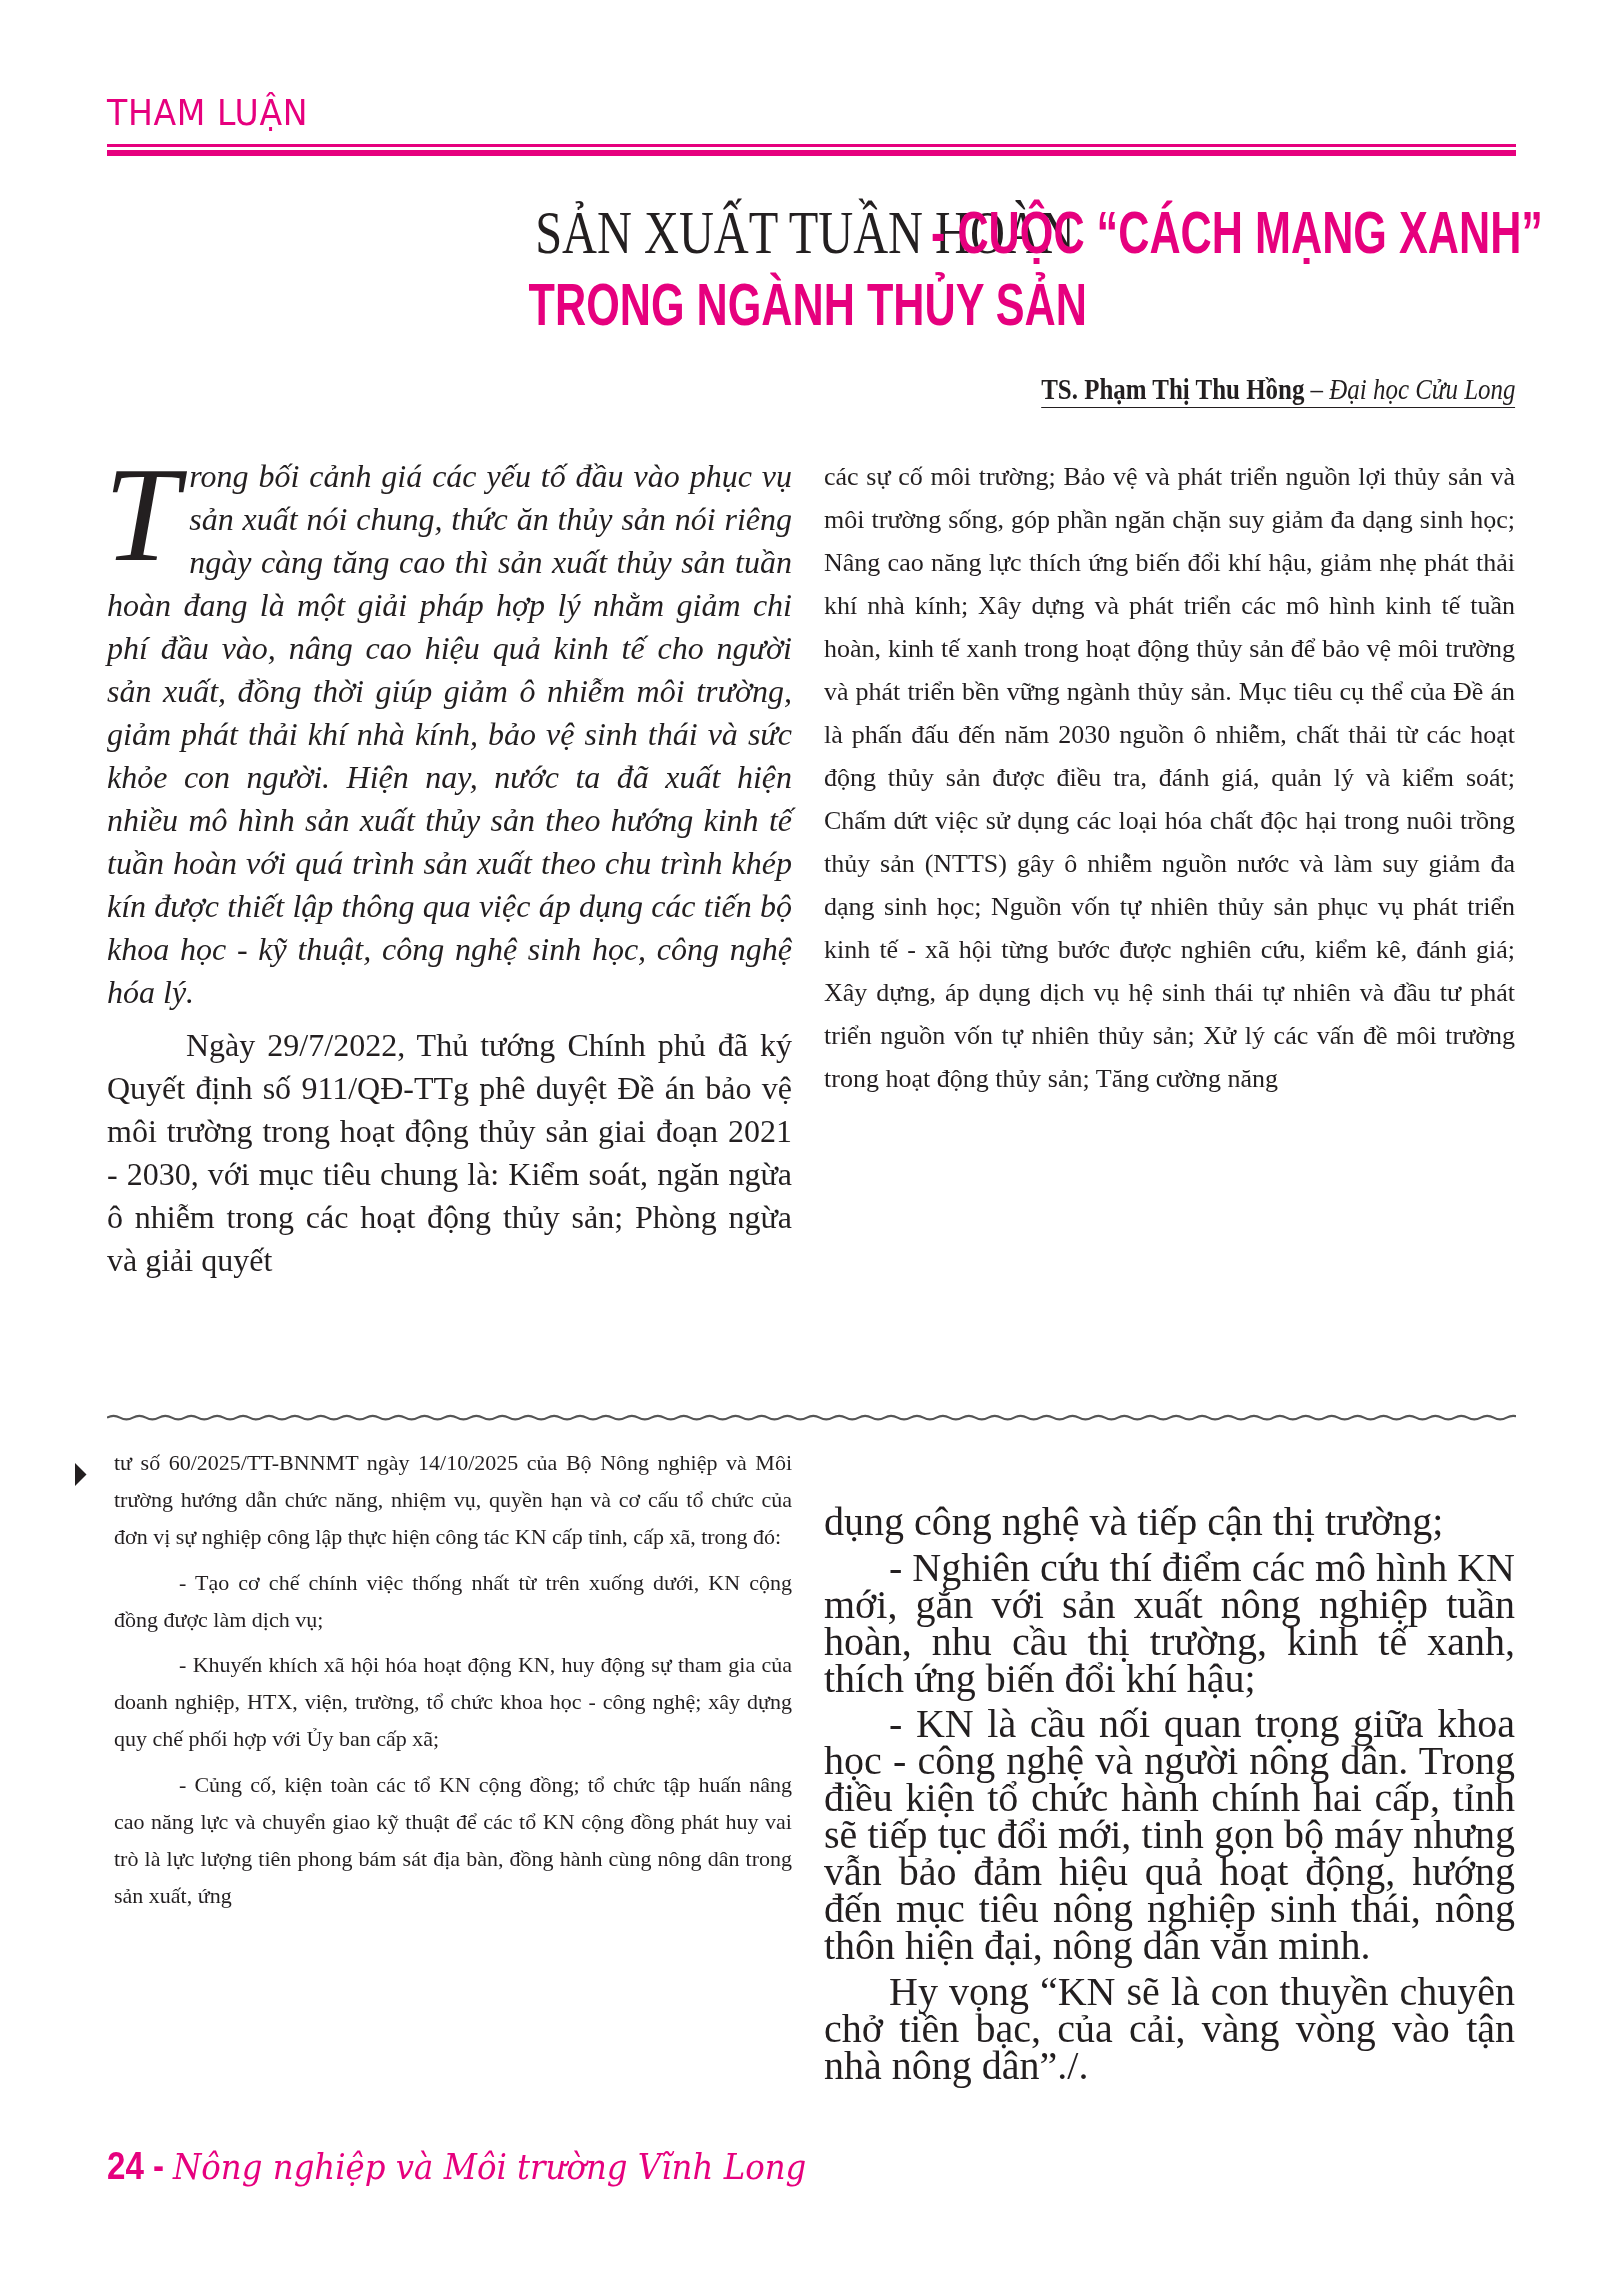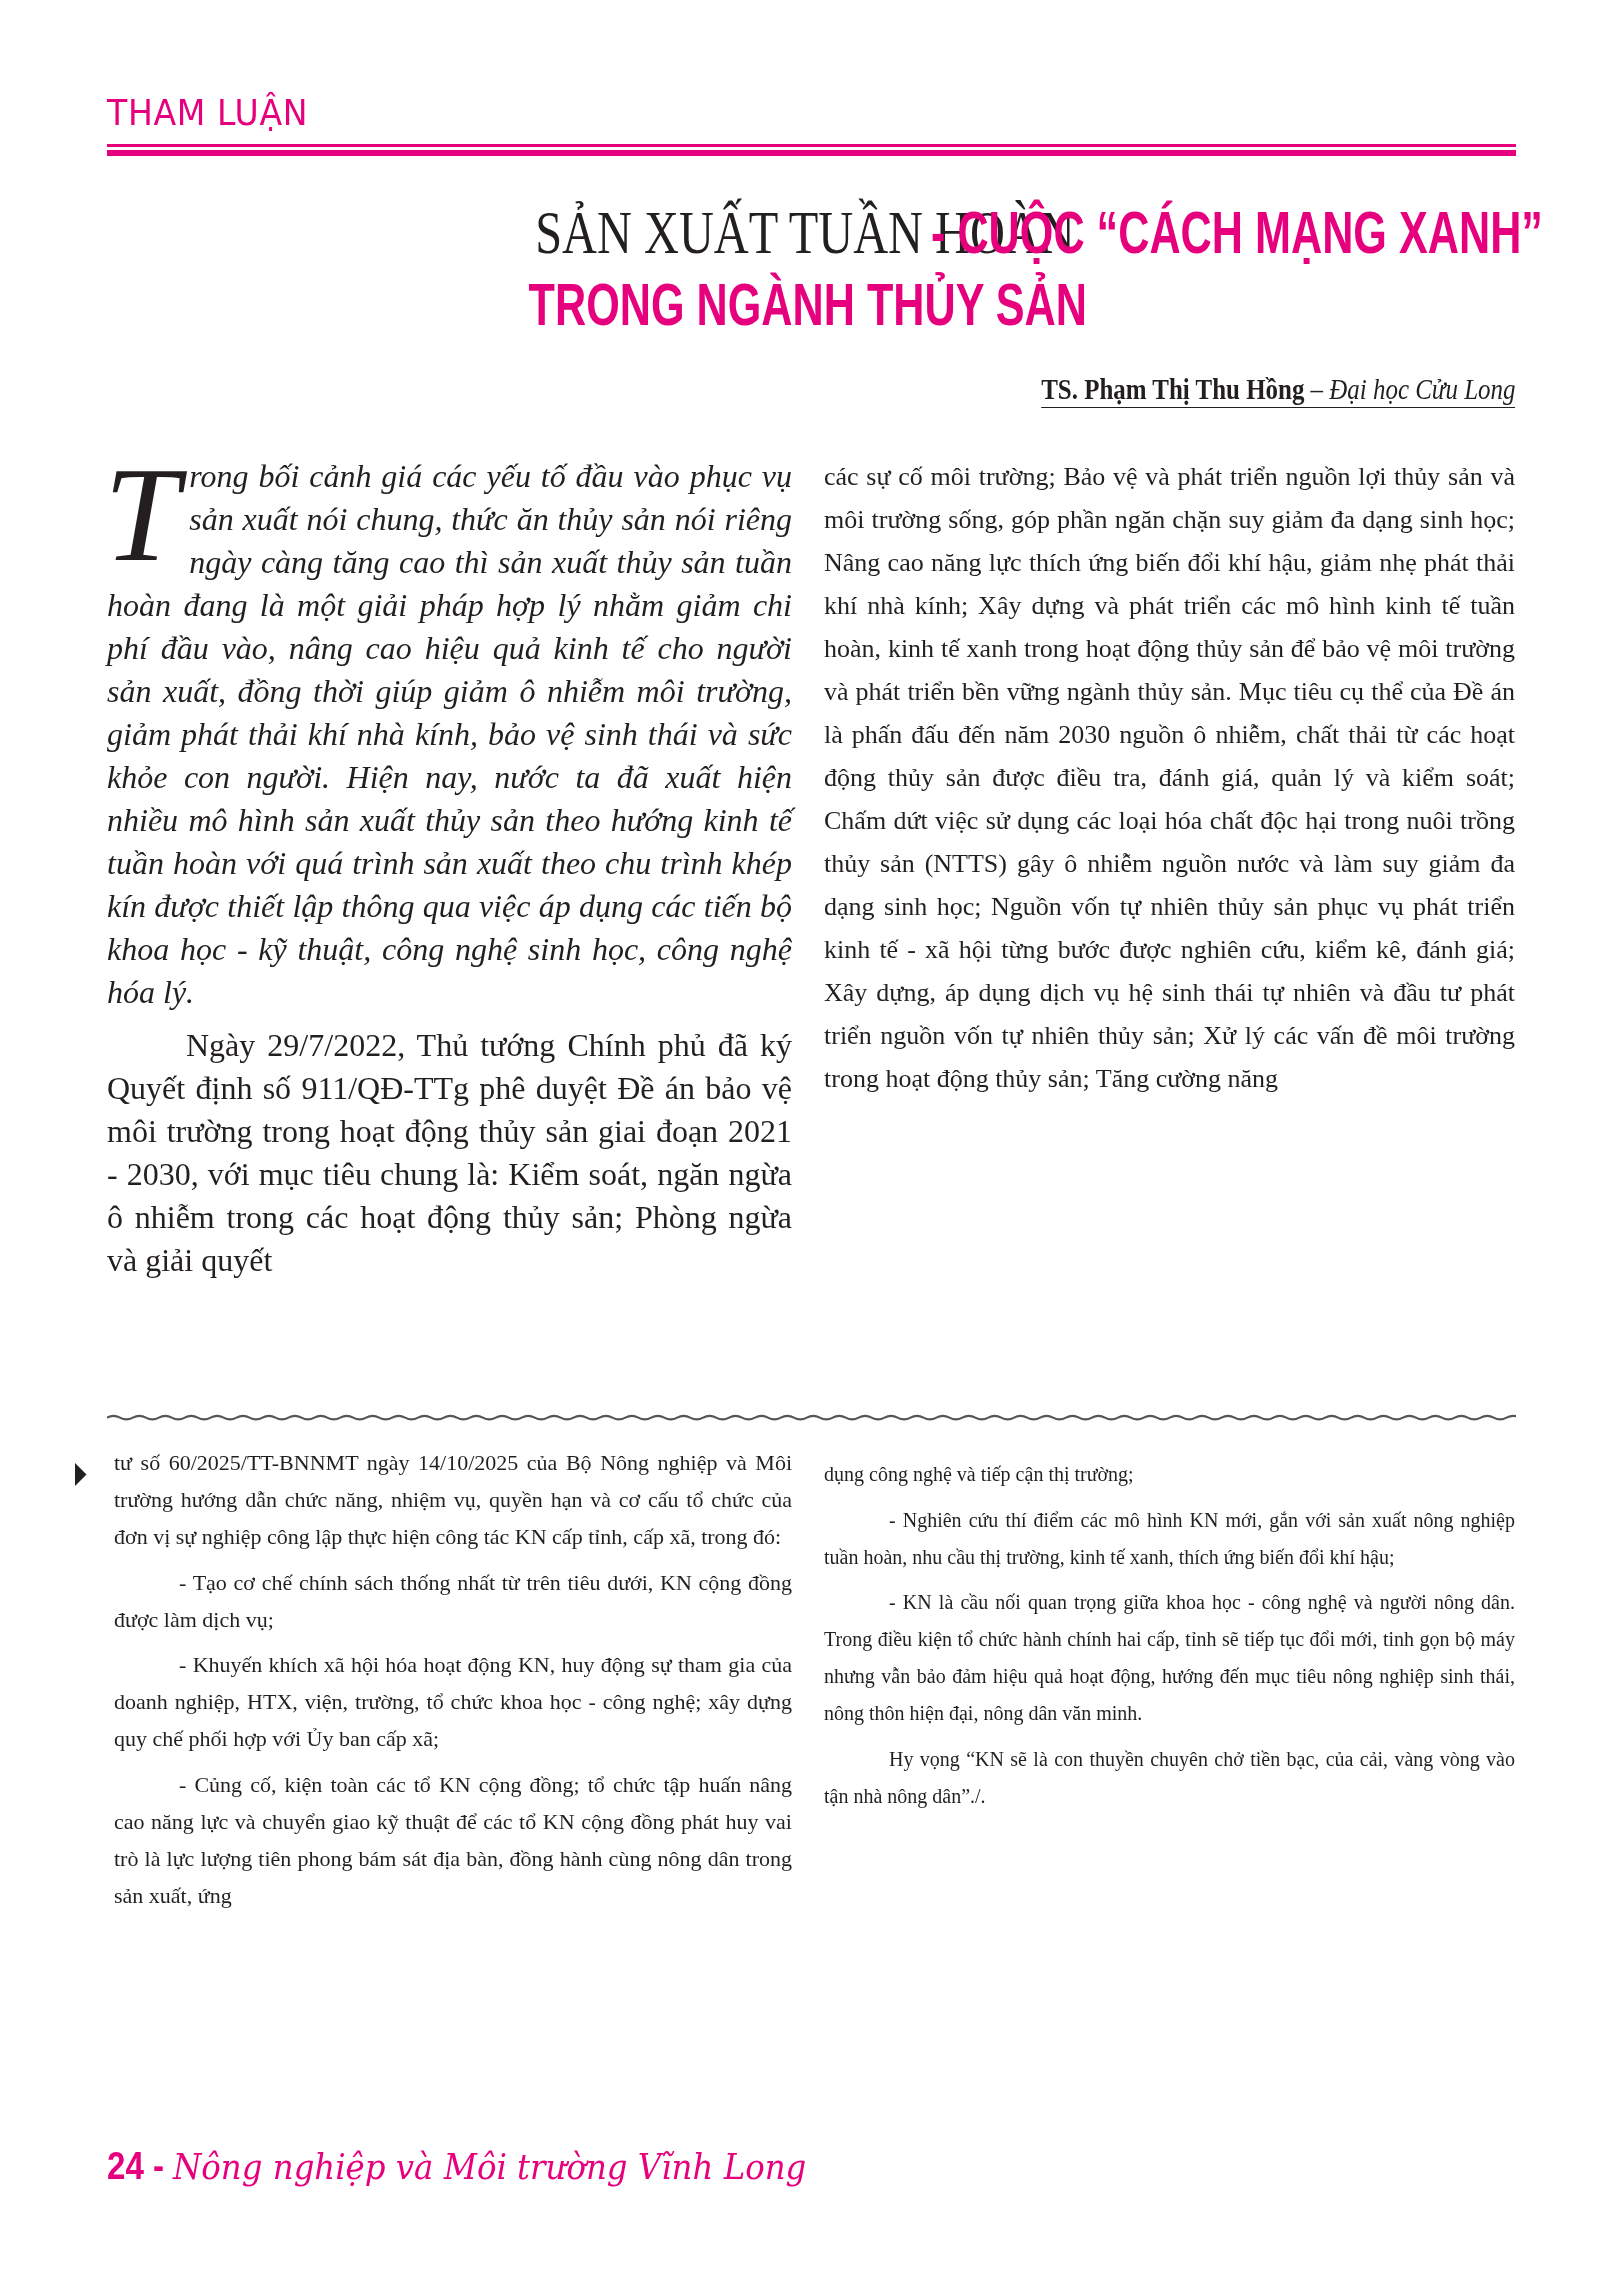--- a/index.html
+++ b/index.html
@@ -55,21 +55,21 @@
   .dropcap {
     float: left; font-size: 135px; line-height: 108px; margin: 5.8px 10px 0 -2.9px;
     font-style: italic; color: #231f20; font-family: "Liberation Serif", serif;
   }
   .indent { text-indent: 79px; }
   .para-gap { margin-top: 10px !important; }
 
   .wave { left: 107px; top: 1409px; width: 1409px; height: 17.3px; }
 
   .bottom-left { left: 114px; top: 1444px; width: 678px; font-size: 22px; line-height: 37px; }
-  .bottom-right { left: 824px; top: 1456px; width: 691px; font-size: 20px; line-height: 37px; }
+  .bottom-right { left: 824px; top: 1503px; width: 691px; font-size: 40px; line-height: 37px; }
   .bottom-left .indent, .bottom-right .indent { text-indent: 65px; }
   .bottom-left .gap, .bottom-right .gap { margin-top: 8.6px; }
 
   .cont-marker { left: 75px; top: 1460px; width: 11.5px; height: 29px; }
 
   .footer {
     left: 107px; top: 2144px; white-space: nowrap; color: #e6007e;
   }
   .footer .page-num {
     font-family: "Liberation Sans", sans-serif; font-weight: bold; font-size: 39px;
@@ -109,21 +109,21 @@
 
 <svg class="abs wave" viewBox="0 0 1957 24" preserveAspectRatio="none">
   <path id="wave-path" d="M0 12 Q9 7 18 12 Q27 17 36 12 Q45 7 54 12 Q63 17 72 12 Q81 7 90 12 Q99 17 108 12 Q117 7 126 12 Q135 17 144 12 Q153 7 162 12 Q171 17 180 12 Q189 7 198 12 Q207 17 216 12 Q225 7 234 12 Q243 17 252 12 Q261 7 270 12 Q279 17 288 12 Q297 7 306 12 Q315 17 324 12 Q333 7 342 12 Q351 17 360 12 Q369 7 378 12 Q387 17 396 12 Q405 7 414 12 Q423 17 432 12 Q441 7 450 12 Q459 17 468 12 Q477 7 486 12 Q495 17 504 12 Q513 7 522 12 Q531 17 540 12 Q549 7 558 12 Q567 17 576 12 Q585 7 594 12 Q603 17 612 12 Q621 7 630 12 Q639 17 648 12 Q657 7 666 12 Q675 17 684 12 Q693 7 702 12 Q711 17 720 12 Q729 7 738 12 Q747 17 756 12 Q765 7 774 12 Q783 17 792 12 Q801 7 810 12 Q819 17 828 12 Q837 7 846 12 Q855 17 864 12 Q873 7 882 12 Q891 17 900 12 Q909 7 918 12 Q927 17 936 12 Q945 7 954 12 Q963 17 972 12 Q981 7 990 12 Q999 17 1008 12 Q1017 7 1026 12 Q1035 17 1044 12 Q1053 7 1062 12 Q1071 17 1080 12 Q1089 7 1098 12 Q1107 17 1116 12 Q1125 7 1134 12 Q1143 17 1152 12 Q1161 7 1170 12 Q1179 17 1188 12 Q1197 7 1206 12 Q1215 17 1224 12 Q1233 7 1242 12 Q1251 17 1260 12 Q1269 7 1278 12 Q1287 17 1296 12 Q1305 7 1314 12 Q1323 17 1332 12 Q1341 7 1350 12 Q1359 17 1368 12 Q1377 7 1386 12 Q1395 17 1404 12 Q1413 7 1422 12 Q1431 17 1440 12 Q1449 7 1458 12 Q1467 17 1476 12 Q1485 7 1494 12 Q1503 17 1512 12 Q1521 7 1530 12 Q1539 17 1548 12 Q1557 7 1566 12 Q1575 17 1584 12 Q1593 7 1602 12 Q1611 17 1620 12 Q1629 7 1638 12 Q1647 17 1656 12 Q1665 7 1674 12 Q1683 17 1692 12 Q1701 7 1710 12 Q1719 17 1728 12 Q1737 7 1746 12 Q1755 17 1764 12 Q1773 7 1782 12 Q1791 17 1800 12 Q1809 7 1818 12 Q1827 17 1836 12 Q1845 7 1854 12 Q1863 17 1872 12 Q1881 7 1890 12 Q1899 17 1908 12 Q1917 7 1926 12 Q1935 17 1944 12 Q1953 7 1962 12 Q1971 17 1980 12" fill="none" stroke="#555555" stroke-width="3"></path>
 </svg>
 
 <svg class="abs cont-marker" viewBox="0 0 16 40">
   <polygon points="0,4 16,20 0,36" fill="#231f20"></polygon>
 </svg>
 <div class="col bottom-left">
   <p>tư số 60/2025/TT-BNNMT ngày 14/10/2025 của Bộ Nông nghiệp và Môi trường hướng dẫn chức năng, nhiệm vụ, quyền hạn và cơ cấu tổ chức của đơn vị sự nghiệp công lập thực hiện công tác KN cấp tỉnh, cấp xã, trong đó:</p>
-  <p class="indent gap">- Tạo cơ chế chính sách thống nhất từ trên tiêu dưới, KN cộng đồng được làm dịch vụ;</p>
+  <p class="indent gap">- Tạo cơ chế chính việc thống nhất từ trên xuống dưới, KN cộng đồng được làm dịch vụ;</p>
   <p class="indent gap">- Khuyến khích xã hội hóa hoạt động KN, huy động sự tham gia của doanh nghiệp, HTX, viện, trường, tổ chức khoa học - công nghệ; xây dựng quy chế phối hợp với Ủy ban cấp xã;</p>
   <p class="indent gap">- Củng cố, kiện toàn các tổ KN cộng đồng; tổ chức tập huấn nâng cao năng lực và chuyển giao kỹ thuật để các tổ KN cộng đồng phát huy vai trò là lực lượng tiên phong bám sát địa bàn, đồng hành cùng nông dân trong sản xuất, ứng</p>
 </div>
 <div class="col bottom-right">
   <p>dụng công nghệ và tiếp cận thị trường;</p>
   <p class="indent gap">- Nghiên cứu thí điểm các mô hình KN mới, gắn với sản xuất nông nghiệp tuần hoàn, nhu cầu thị trường, kinh tế xanh, thích ứng biến đổi khí hậu;</p>
   <p class="indent gap">- KN là cầu nối quan trọng giữa khoa học - công nghệ và người nông dân. Trong điều kiện tổ chức hành chính hai cấp, tỉnh sẽ tiếp tục đổi mới, tinh gọn bộ máy nhưng vẫn bảo đảm hiệu quả hoạt động, hướng đến mục tiêu nông nghiệp sinh thái, nông thôn hiện đại, nông dân văn minh.</p>
   <p class="indent gap">Hy vọng “KN sẽ là con thuyền chuyên chở tiền bạc, của cải, vàng vòng vào tận nhà nông dân”./.</p>
 </div>
 

